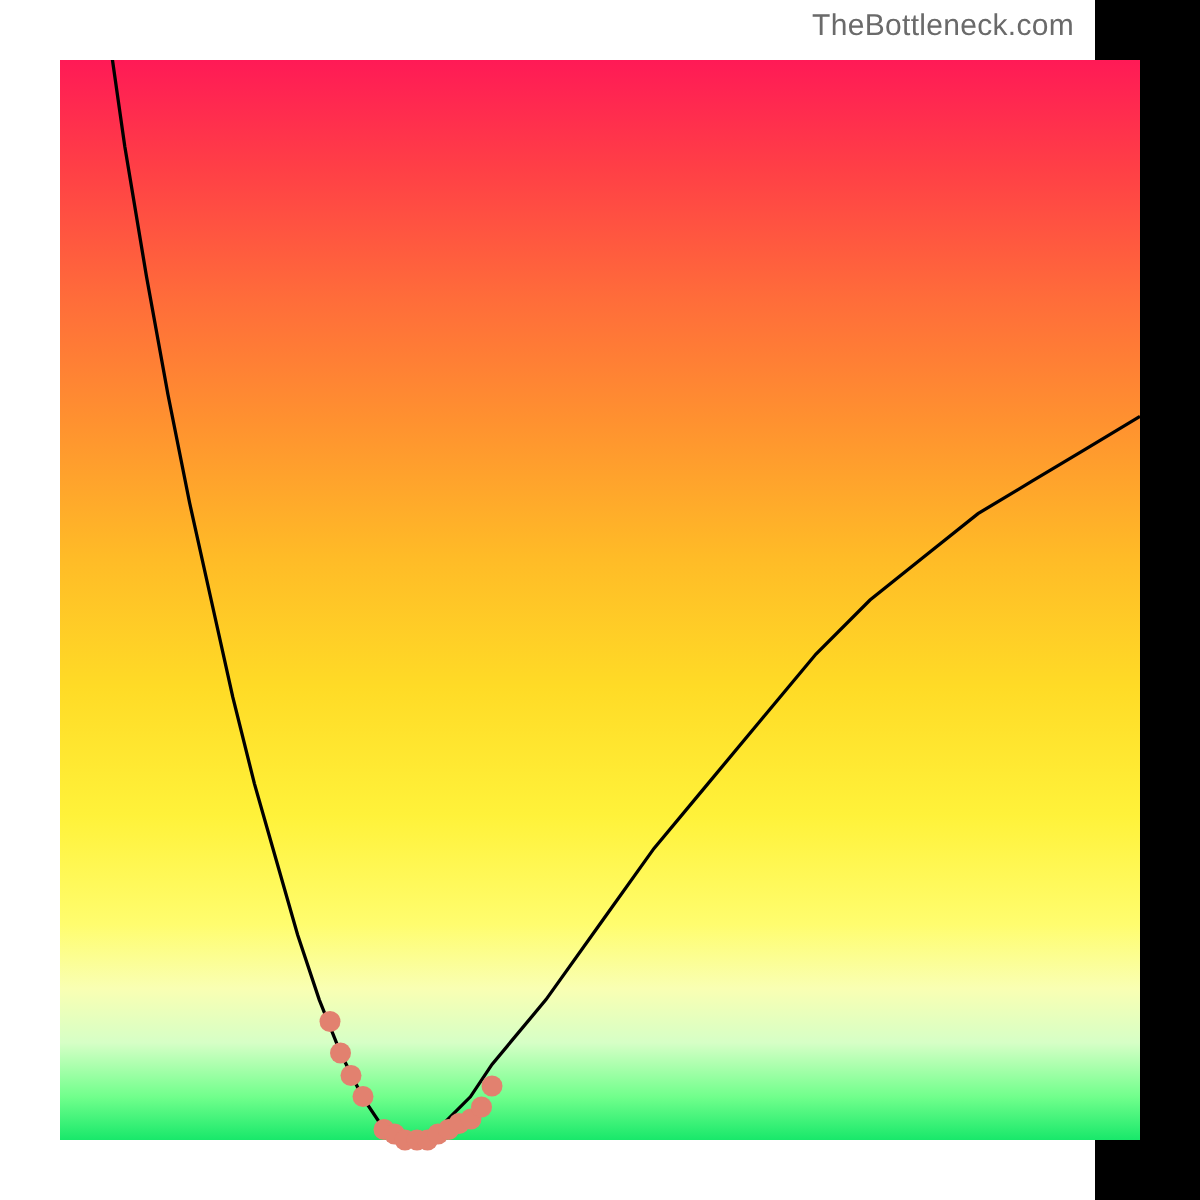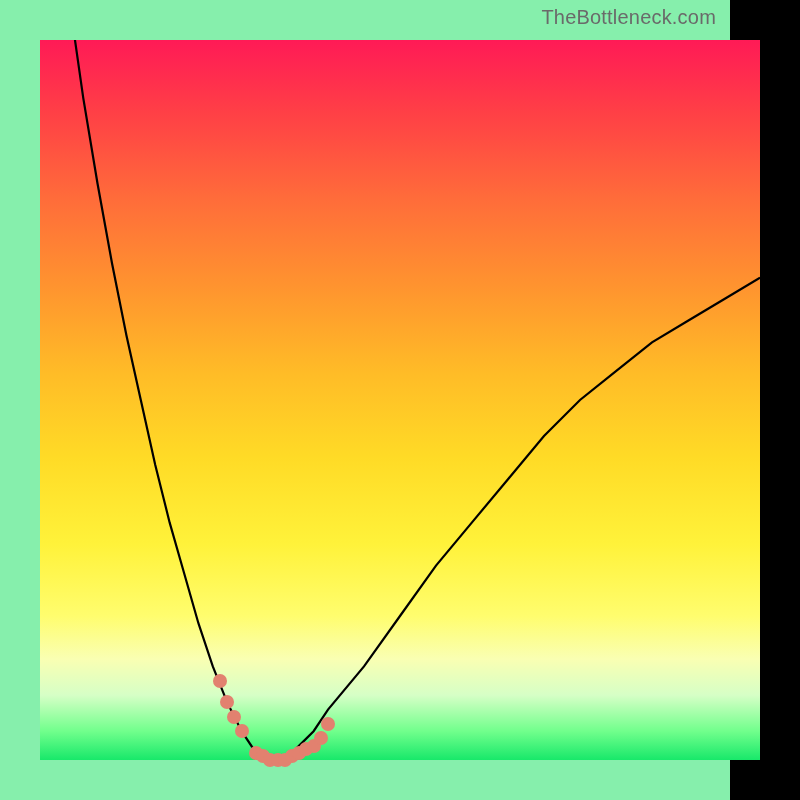--- a/index.html
+++ b/index.html
@@ -8,21 +8,21 @@
     width: 800px;
     height: 800px;
     background: #000;
     font-family: Verdana, Arial, sans-serif;
     overflow: hidden;
   }
   .outer {
     position: relative;
     width: 730px;
     height: 800px;
-    background: #86efac;
+    background: #ffffff;
   }
   .watermark {
     position: absolute;
     top: 6px;
     right: 14px;
     color: #6a6a6a;
     font-size: 20px;
     font-weight: 400;
     letter-spacing: 0.2px;
     z-index: 20;

